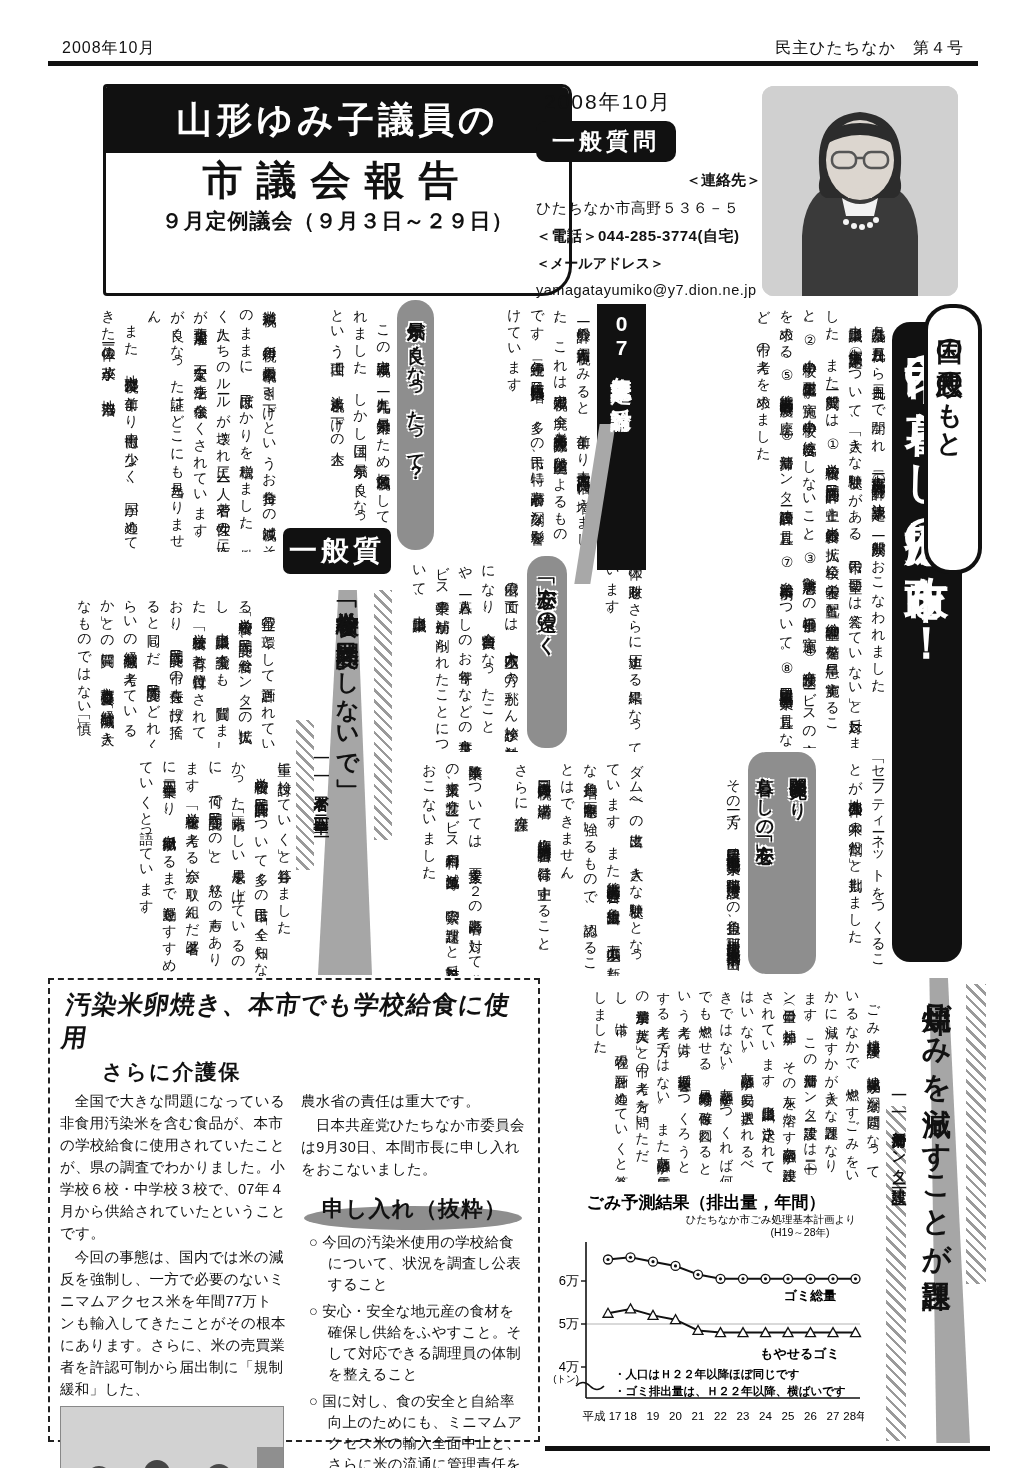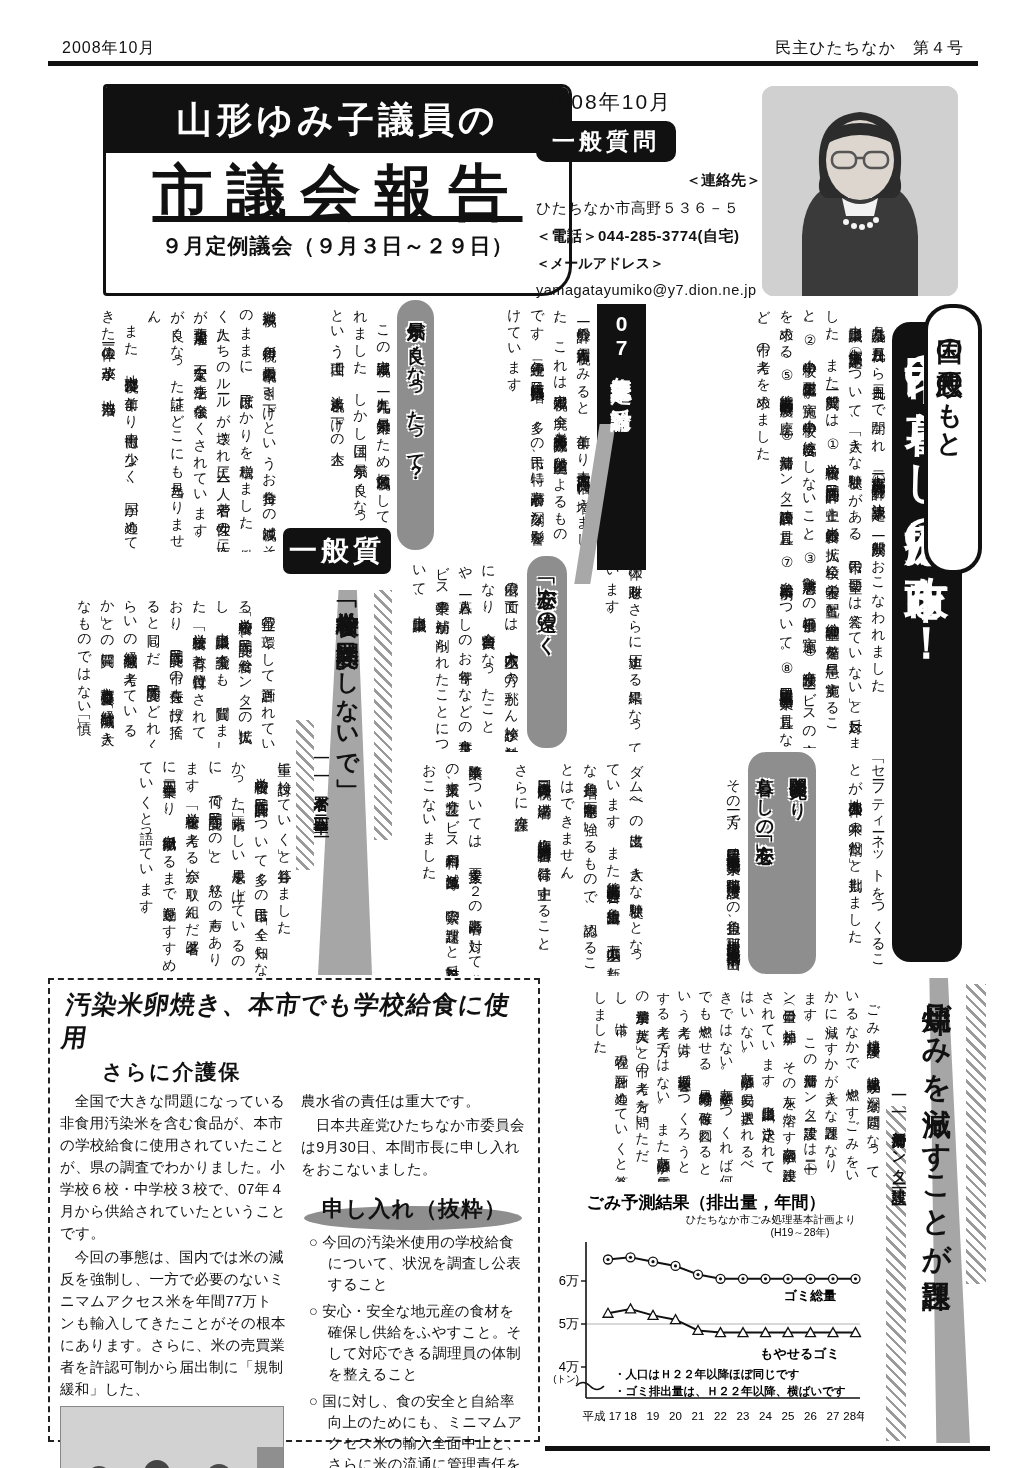--- a/index.html
+++ b/index.html
@@ -10,21 +10,21 @@
   .vtext{writing-mode:vertical-rl;text-orientation:upright;white-space:pre-line;
          font-size:14px;line-height:23px;letter-spacing:1px;overflow:hidden;text-align:start;}
   .vsmall{font-size:13.5px;line-height:21px;}
   
   .hdr-txt{font-size:16px;letter-spacing:1px;}
   #header-rule{background:#111;height:5px;}
   
   #masthead-box{border:3px solid #111;border-radius:4px 10px 30px 4px;overflow:hidden;background:#fff;margin-left:48px;}
   #mast-banner{background:#111;color:#fff;height:66px;line-height:66px;text-align:center;
     font-family:"Liberation Serif","DejaVu Serif",serif;font-weight:bold;font-size:36px;letter-spacing:4px;}
-  #mast-title{font-size:60px;font-weight:900;text-align:center;letter-spacing:14px;line-height:1.25;margin-top:2px;text-decoration:underline;}
+  #mast-title{font-size:40px;font-weight:900;text-align:center;letter-spacing:14px;line-height:1.25;margin-top:2px;}
   #mast-session{font-size:21px;font-weight:bold;text-align:center;letter-spacing:1px;margin-top:2px;}
   #mast-date2{font-size:21px;letter-spacing:2px;}
   #party-badge{display:inline-block;background:#111;color:#fff;font-size:23px;font-weight:bold;
     padding:5px 16px;border-radius:10px;letter-spacing:4px;margin-top:5px;}
   .contact-label{font-size:15px;font-weight:bold;margin-top:9px;}
   .contact-val{font-size:15px;margin-top:9px;letter-spacing:0.5px;}
   
   #lead-bar{background:#111;border-radius:18px;color:#fff;}
   #lead-bar .vtext{font-size:44px;line-height:70px;font-weight:bold;letter-spacing:2px;height:100%;}
   #lead-capsule{background:#fff;border:4px solid #111;border-radius:26px;z-index:3;}

